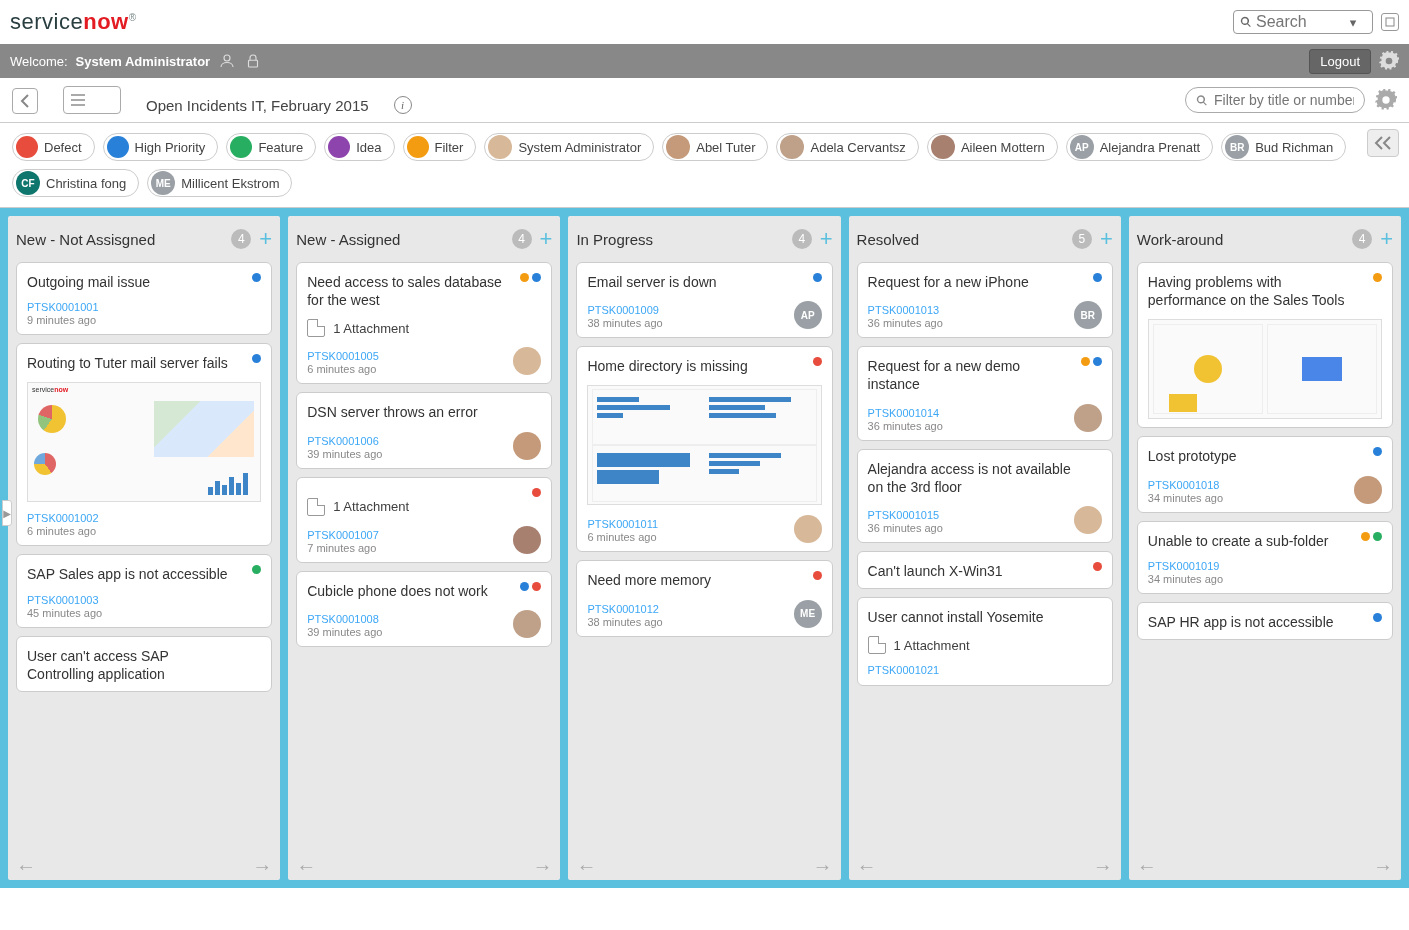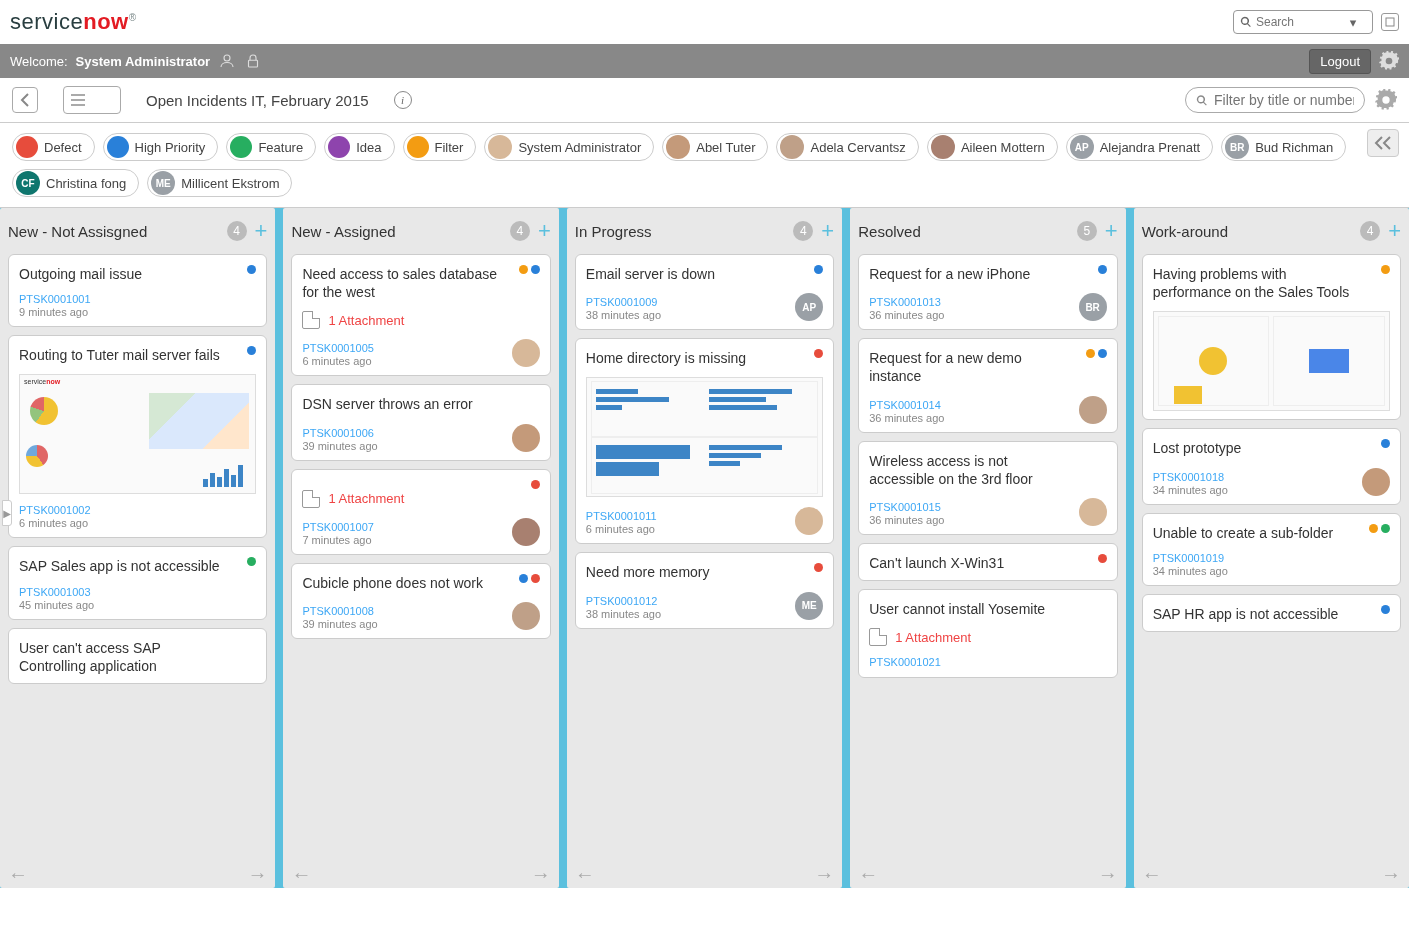--- a/index.html
+++ b/index.html
@@ -7,35 +7,35 @@
 
 
 .hdr { height: 44px; display: flex; align-items: center; justify-content: space-between; padding: 0 10px; }
 .logo { display: flex; align-items: baseline; font-size: 22px; font-weight: 400; letter-spacing: .5px; }
 .logo .svc { color: #293e40; }
 .logo .now { color: #e31b23; font-weight: 600; }
 .logo .tm { color:#7f8c8d; font-size:10px; position:relative; top:-8px; }
 .srch-wrap { display: flex; align-items: center; gap: 8px; }
 .srch { display: flex; align-items: center; border: 1px solid #999; border-radius: 4px; height: 24px; padding: 0 4px 0 6px; width: 140px; background:#fff; }
 .srch svg { width:12px; height:12px; fill:#666; }
-.srch input { border:0; outline:0; width:90px; font-size:12px; margin-left:4px; }
+.srch input { border:0; outline:0; width:90px; font-size:16px; margin-left:4px; }
 .srch .caret { width:14px; text-align:center; color:#666; }
 .sq-btn { width:18px; height:18px; border:1px solid #999; border-radius:3px; display:flex; align-items:center; justify-content:center; color:#666; }
 
 
 .wbar { height: 34px; background:#888; color:#fff; display:flex; align-items:center; justify-content:space-between; padding:0 10px; font-size:13px; }
 .wbar-l { display:flex; align-items:center; gap:8px; }
 .wbar-r { display:flex; align-items:center; gap:8px; }
 .logout-btn { background:#666; border:1px solid #555; color:#fff; padding:4px 10px; border-radius:3px; font-size:13px; }
 .gear2 { width:20px; height:20px; fill:#ddd; }
 .wbar-ico { width:18px; height:18px; fill:none; stroke:#ddd; stroke-width:1.5; }
 
 
 .tbar { display:flex; align-items:center; justify-content:space-between; padding:8px 12px; border-bottom:1px solid #ccc; }
-.tbar-l { display:flex; align-items:center; gap:25px; }
+.tbar-l { display:flex; align-items:flex-end; gap:25px; }
 .back-btn { width:26px; height:26px; border:1px solid #aaa; border-radius:4px; display:flex; align-items:center; justify-content:center; color:#777; }
 .vgrp { display:flex; border:1px solid #aaa; border-radius:4px; overflow:hidden; }
 .vgrp > div { width:28px; height:26px; display:flex; align-items:center; justify-content:center; }
 .vgrp .list-ico { color:#999; }
 .vgrp .grid-ico { display:grid; grid-template:1fr 1fr/1fr 1fr; gap:2px; padding:6px; }
 .vgrp .grid-ico span { background:#5bc0de; border-radius:1px; }
 .board-title { font-size:15px; color:#444; }
 .info-ico { width:18px; height:18px; border:1.5px solid #888; border-radius:50%; display:flex; align-items:center; justify-content:center; font-size:11px; color:#666; font-style:italic; font-family:Georgia,serif; }
 .tbar-r { display:flex; align-items:center; gap:10px; }
 .filter-pill { display:flex; align-items:center; border:1px solid #aaa; border-radius:14px; height:26px; padding:0 10px; width:180px; background:#fff; }
@@ -44,40 +44,40 @@
 .gear3 { width:22px; height:22px; fill:#aaa; }
 
 
 .chips { display:flex; flex-wrap:wrap; gap:8px; padding:10px 12px; border-bottom:1px solid #ccc; align-items:center; position:relative; }
 .chip { display:flex; align-items:center; gap:6px; border:1px solid #ccc; border-radius:14px; height:28px; padding:0 12px 0 3px; font-size:13px; color:#444; background:#fff; }
 .dot { width:22px; height:22px; border-radius:50%; flex-shrink:0; }
 .achip .dot { width:24px; height:24px; display:flex; align-items:center; justify-content:center; font-size:10px; font-weight:600; color:#fff; }
 .collapse-btn { position:absolute; right:10px; top:6px; width:32px; height:28px; border:1px solid #ccc; background:#eee; border-radius:4px; display:flex; align-items:center; justify-content:center; color:#888; font-size:16px; }
 
 
-.board { background:#5bc0de; display:flex; gap:8px; height:680px; }
+.board { background:#5bc0de; padding:8px; display:flex; gap:8px; height:680px; }
 .lane { background:#e8e8e8; flex:1; min-width:0; display:flex; flex-direction:column; border-radius:2px; position:relative; }
 .lane-hdr { display:flex; align-items:center; justify-content:space-between; padding:10px 8px; }
 .lane-title { font-size:15px; color:#333; }
 .lane-hdr-r { display:flex; align-items:center; gap:8px; }
 .cnt { background:#bbb; color:#fff; border-radius:10px; min-width:20px; height:20px; display:flex; align-items:center; justify-content:center; font-size:12px; padding:0 6px; }
 .plus { color:#5bc0de; font-size:22px; font-weight:300; }
 .cards { flex:1; overflow:hidden; padding:0 8px; display:flex; flex-direction:column; gap:8px; }
 .lane-ftr { height:32px; display:flex; align-items:center; justify-content:space-between; padding:0 8px; color:#aaa; font-size:20px; }
 
 .card { background:#fff; border:1px solid #ccc; border-radius:6px; padding:10px 10px 8px; position:relative; }
 .card-title { font-size:14px; color:#333; padding-right:30px; line-height:1.3; }
 .dots { position:absolute; top:10px; right:10px; display:flex; gap:3px; }
 .d { width:9px; height:9px; border-radius:50%; }
 .meta { display:flex; align-items:flex-end; justify-content:space-between; margin-top:10px; }
 .meta-l { font-size:11px; }
 .cid { color:#3da7f5; display:block; }
 .ctime { color:#888; display:block; margin-top:1px; }
 .av { width:28px; height:28px; border-radius:50%; background:#bbb; display:flex; align-items:center; justify-content:center; font-size:10px; font-weight:600; color:#fff; flex-shrink:0; }
-.attach { display:flex; align-items:center; gap:8px; margin-top:10px; color:#ef4444; font-size:13px; }
+.attach { display:flex; align-items:center; gap:8px; margin-top:10px; color:#404040; font-size:13px; }
 .attach-ico { width:18px; height:18px; border:1.5px solid #999; border-radius:2px; position:relative; }
 .attach-ico::after { content:''; position:absolute; top:-1px; right:-1px; width:7px; height:7px; background:#fff; border-left:1.5px solid #999; border-bottom:1.5px solid #999; }
 .thumb { margin-top:10px; border:1px solid #ddd; height:120px; background:#fafafa; position:relative; overflow:hidden; }
 
 
 .th1-logo { position:absolute; top:3px; left:4px; font-size:7px; }
 .th1-logo b { color:#e31b23; }
 .th1-pie { width:28px; height:28px; border-radius:50%; position:absolute; }
 .th1-map { position:absolute; top:18px; right:6px; width:100px; height:56px; background:linear-gradient(135deg,#d5e8d4 0 30%,#dae8fc 30% 70%,#ffe6cc 70%); }
 .th1-bar { position:absolute; bottom:6px; right:12px; display:flex; gap:2px; align-items:flex-end; }
@@ -497,21 +497,21 @@
       <div class="meta">
             <div class="meta-l">
               <span class="cid">PTSK0001014</span>
               <span class="ctime">36 minutes ago</span>
             </div>
             <div class="av" style="background:#bfa088"></div>
           </div>
     </div>
         <div class="card">
       <div class="dots"></div>
-      <div class="card-title">Wireless access is not accessible on the 3rd floor</div>
+      <div class="card-title">Alejandra access is not available on the 3rd floor</div>
       <div class="meta">
             <div class="meta-l">
               <span class="cid">PTSK0001015</span>
               <span class="ctime">36 minutes ago</span>
             </div>
             <div class="av" style="background:#d7b899"></div>
           </div>
     </div>
         <div class="card">
       <div class="dots">

